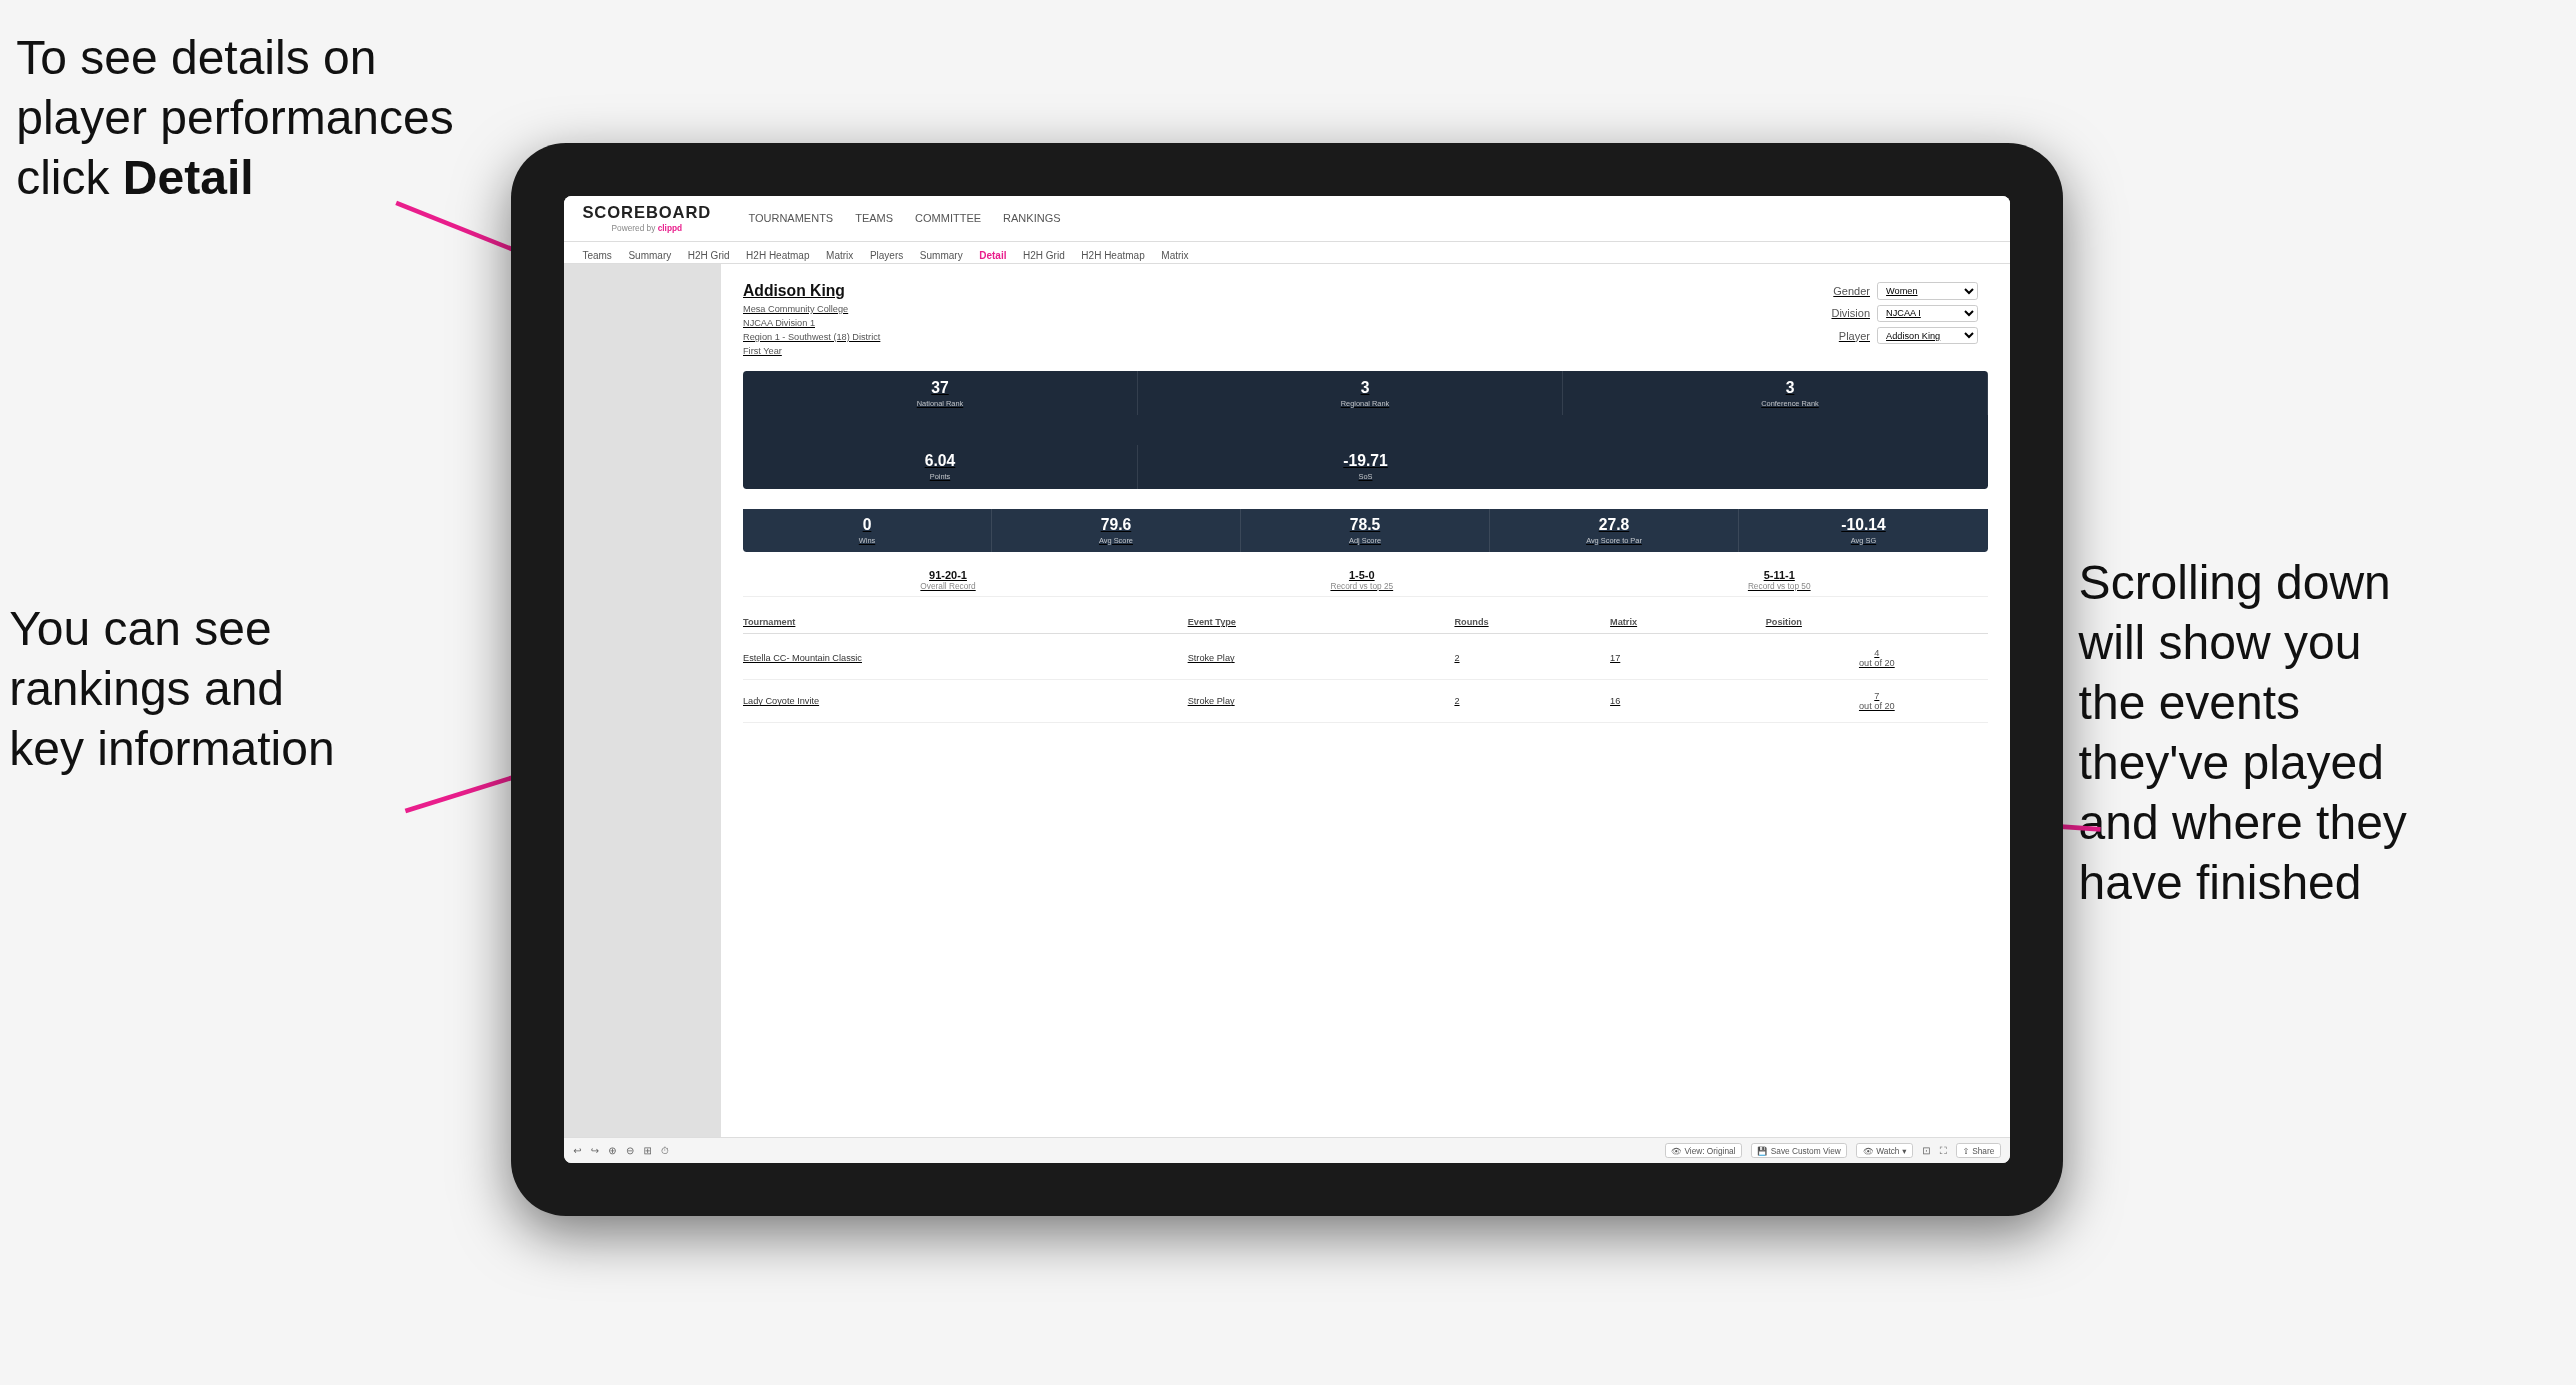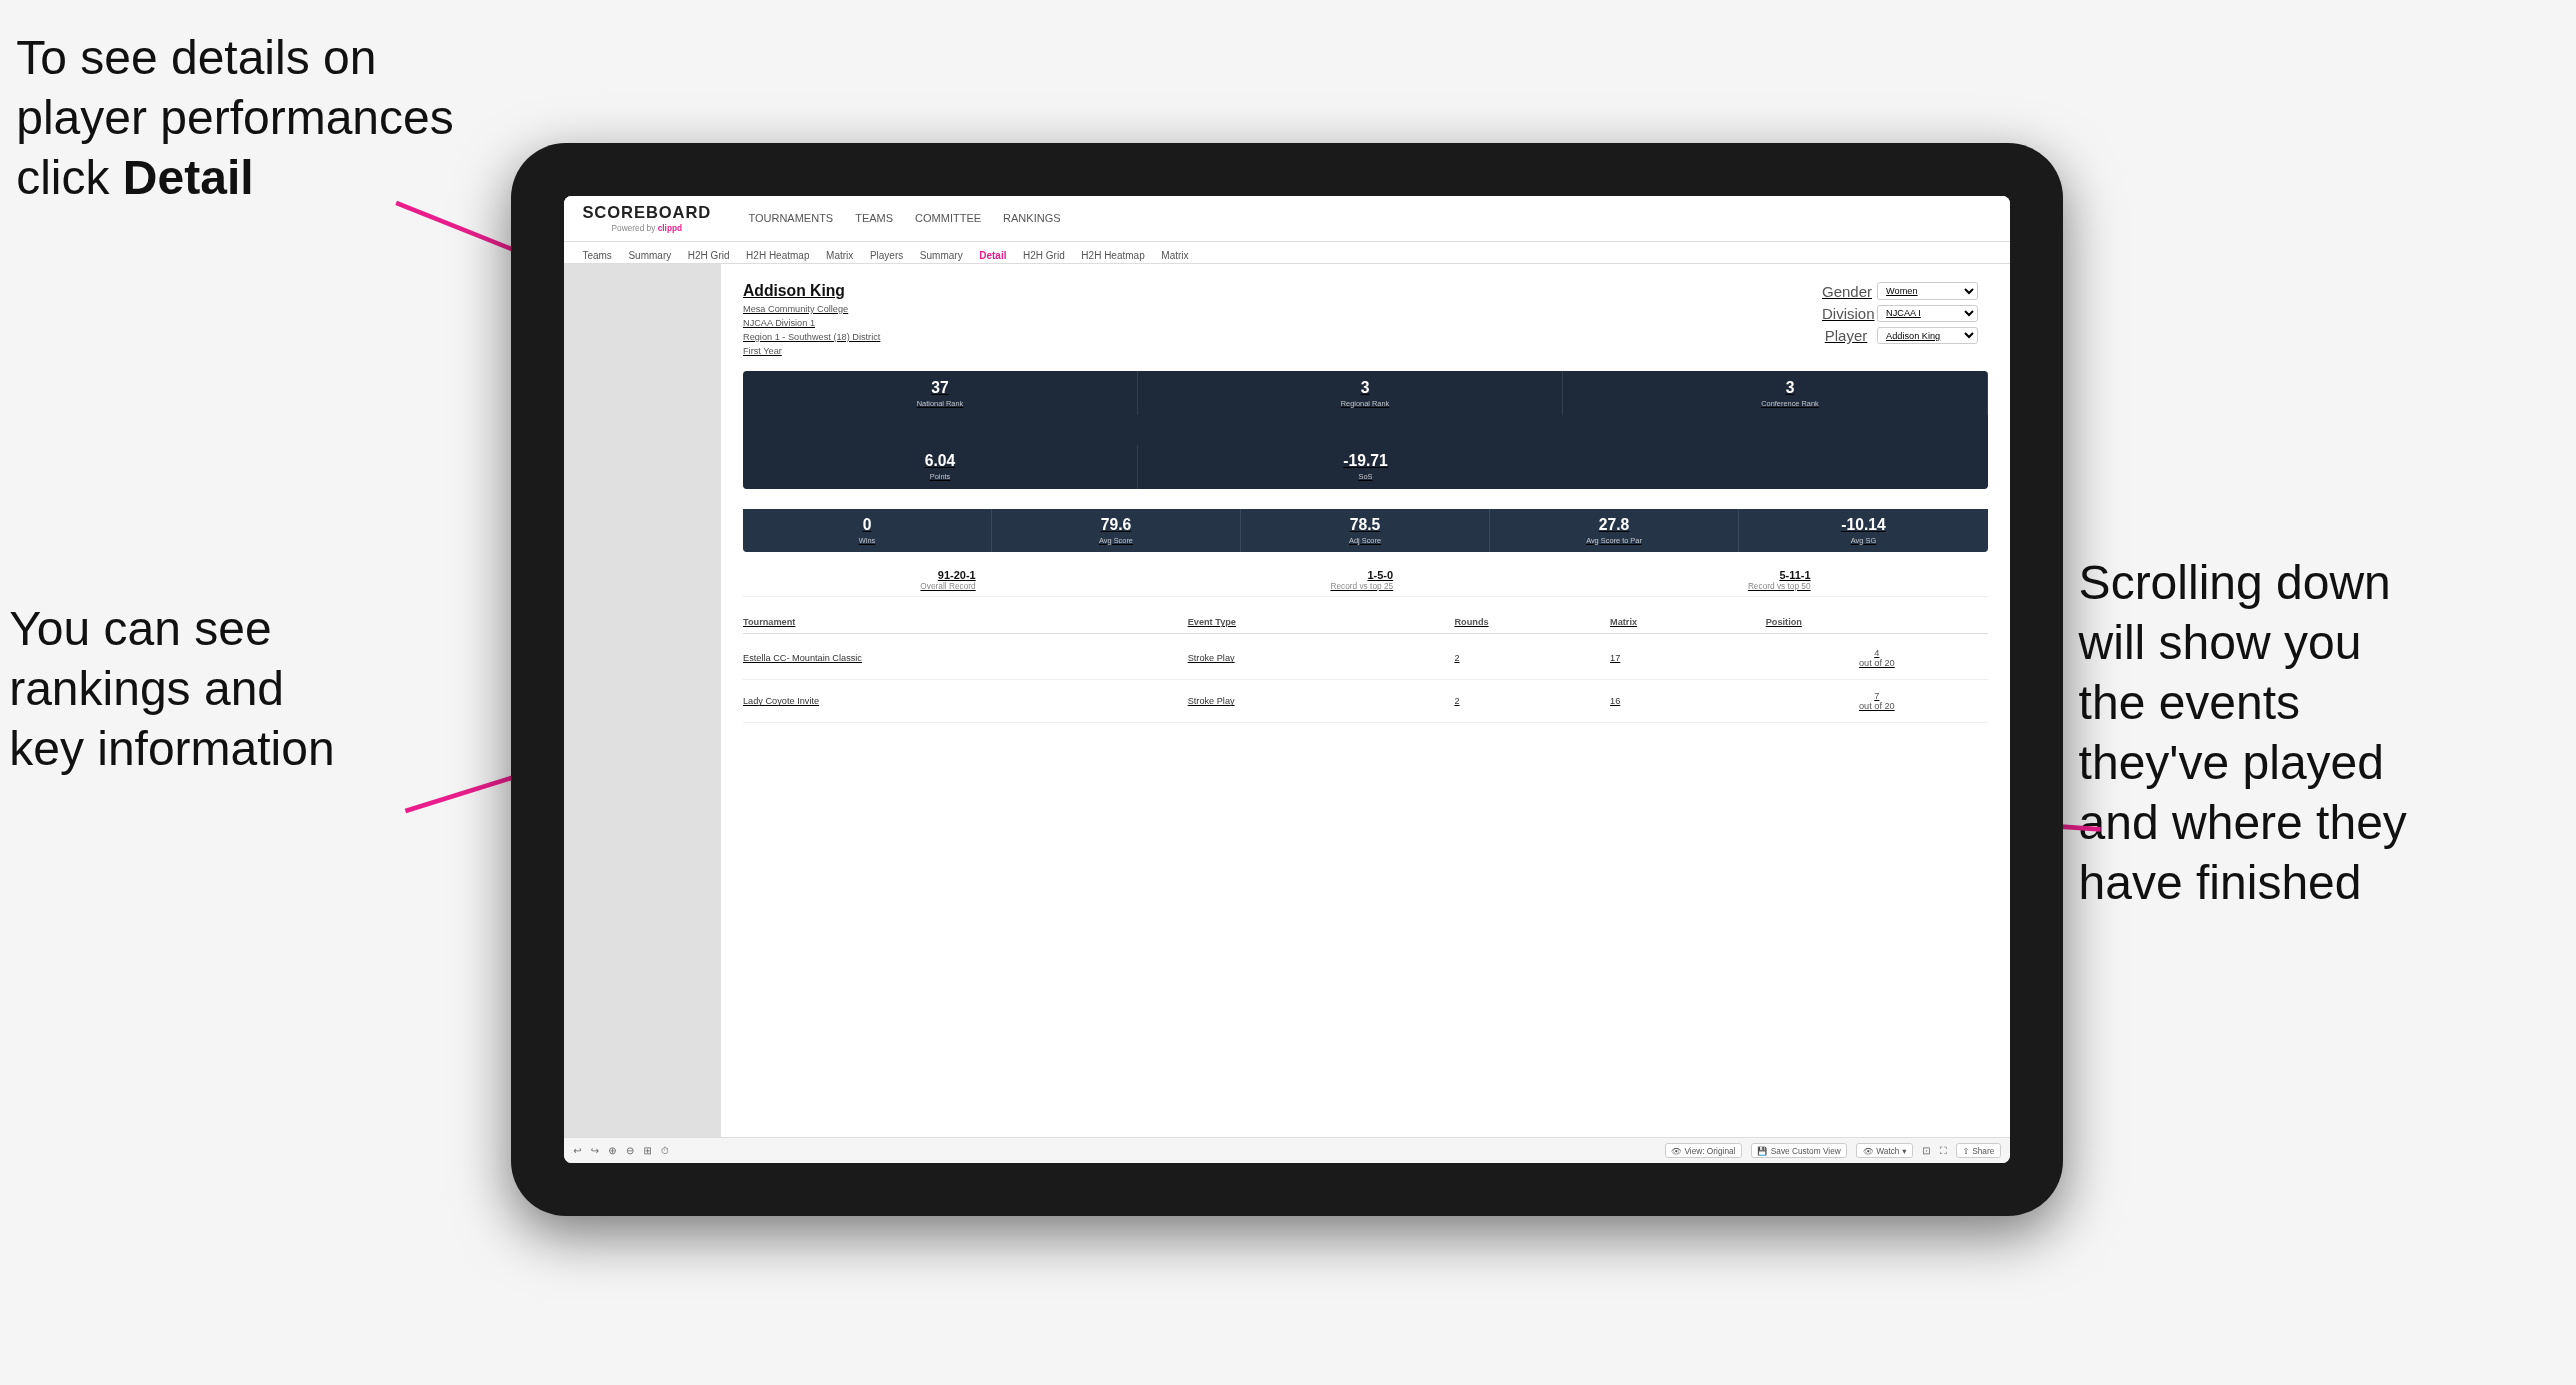--- a/index.html
+++ b/index.html
@@ -189,22 +189,22 @@
     }
     .filter-row {
       display: flex;
       align-items: center;
       gap: 7.4px;
       font-size: 9.2px;
       color: #555;
     }
     .filter-row label {
       width: 48px;
-      text-align: center;
-      font-size: 15px;
+      text-align: right;
+      font-size: 11px;
     }
     .filter-row select {
       font-size: 9.2px;
       padding: 1.8px 3.7px;
       border: 0.9px solid #ccc;
       border-radius: 2.8px;
       background: #fff;
       width: 101px;
     }
 
@@ -247,21 +247,21 @@
 
     
     .records-row {
       display: flex;
       justify-content: space-around;
       margin-bottom: 14.7px;
       padding: 5.5px 0;
       border-bottom: 0.9px solid #eee;
     }
     .record-cell {
-      text-align: right;
+      text-align: center;
     }
     .record-value {
       font-size: 11px;
       font-weight: bold;
       color: #111;
       display: block;
     }
     .record-label {
       font-size: 8.3px;
       color: #888;

